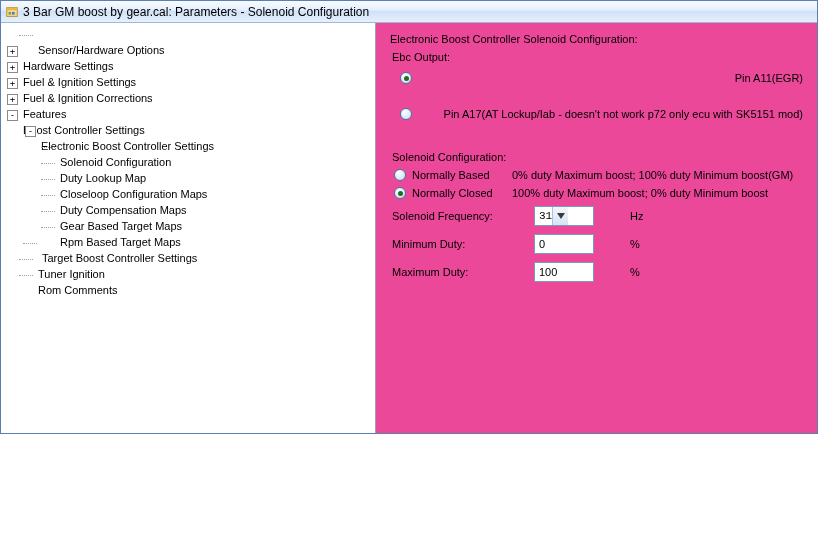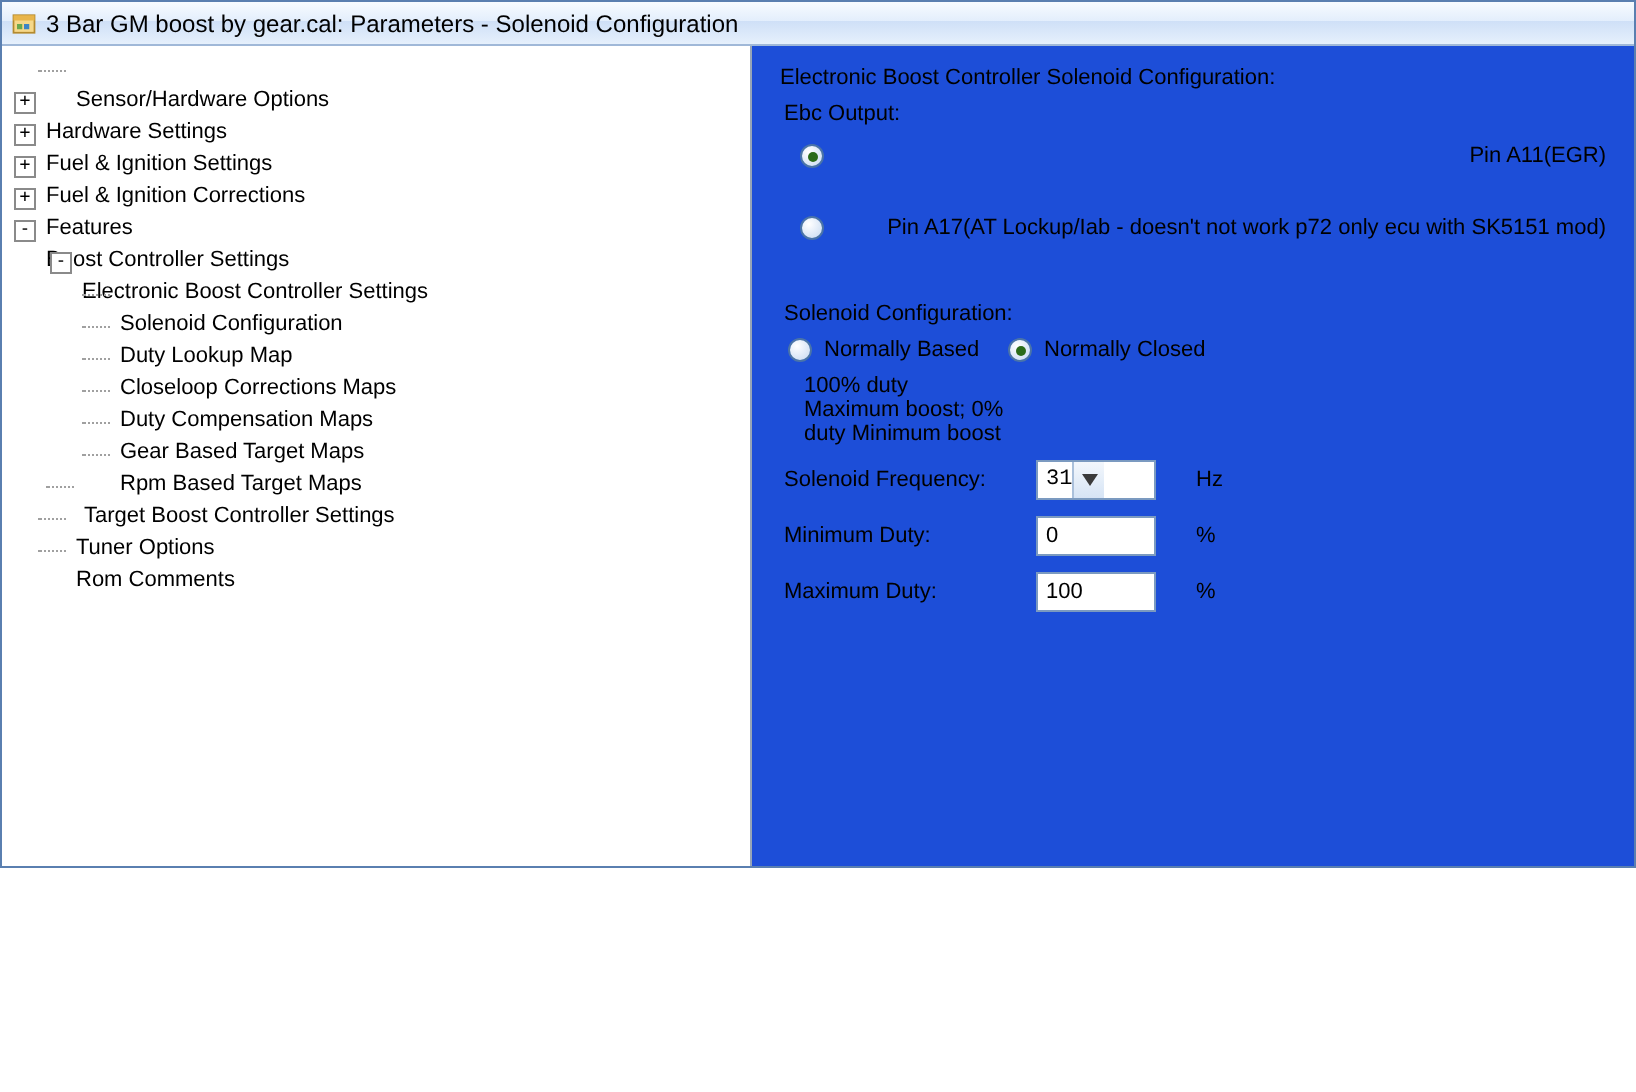--- a/index.html
+++ b/index.html
@@ -42,21 +42,21 @@
   }
   .left-pane {
     width: 375px;
     border-right: 1px solid #97a5b7;
     background: #fff;
     overflow: auto;
     padding: 4px 0;
   }
   .right-pane {
     flex: 1;
-    background: #1d4ed8;
+    background: #ec4899;
     padding: 10px 14px;
     position: relative;
   }
   
   .tree { list-style: none; margin: 0; padding: 0 0 0 6px; }
   .tree ul { list-style: none; margin: 0; padding: 0 0 0 18px; }
   .tree li { position: relative; padding: 0; }
   .tree .node {
     display: flex;
     align-items: center;
@@ -124,21 +124,21 @@
     row-gap: 6px;
     align-items: center;
     margin-left: 4px;
   }
   .config-grid .radio-lbl { display:flex; align-items:center; gap:6px; }
   .desc { margin-left: 8px; }
   .field-row {
     display: grid;
     grid-template-columns: 118px 72px 22px;
     align-items: center;
-    gap: 8px;
+    gap: 24px;
     margin: 6px 0 0 2px;
     height: 22px;
   }
   .textbox {
     height: 20px;
     border: 1px solid #7b9ac0;
     background: #fff;
     padding: 1px 4px;
     font-size: 11px;
     width: 60px;
@@ -236,21 +236,21 @@
                   </li>
                 <li>
                     <div class="node">
                       <span class="dotted-lead"></span>
                       <span class="lbl">Duty Lookup Map</span>
                     </div>
                   </li>
                 <li>
                     <div class="node">
                       <span class="dotted-lead"></span>
-                      <span class="lbl">Closeloop Corrections Maps</span>
+                      <span class="lbl">Closeloop Configuration Maps</span>
                     </div>
                   </li>
                 <li>
                     <div class="node">
                       <span class="dotted-lead"></span>
                       <span class="lbl">Duty Compensation Maps</span>
                     </div>
                   </li>
                 <li>
                     <div class="node">
@@ -271,21 +271,21 @@
                   <span class="dotted-lead"></span>
                   <span class="lbl">Target Boost Controller Settings</span>
                 </div>
               </li>
           </ul>
         </li>
         <li>
             <div class="node">
               <span class="exp placeholder"></span>
               <span class="dotted-lead"></span>
-              <span class="lbl">Tuner Options</span>
+              <span class="lbl">Tuner Ignition</span>
             </div>
           </li>
         <li>
             <div class="node">
               <span class="exp placeholder"></span>
               <span class="dotted-lead"></span>
               <span class="lbl">Rom Comments</span>
             </div>
           </li>
       </ul>
@@ -309,20 +309,21 @@
       </div>
 
       <div class="groupbox">
         <div class="legend">Solenoid Configuration:</div>
 
         <div class="config-grid">
           <div class="radio-lbl">
             <span class="radio"></span>
             <span>Normally Based</span>
           </div>
+          <span class="desc">0% duty Maximum boost; 100% duty Minimum boost(GM)</span>
 
           <div class="radio-lbl">
             <span class="radio checked"></span>
             <span>Normally Closed</span>
           </div>
           <span class="desc">100% duty Maximum boost; 0% duty Minimum boost</span>
         </div>
 
         <div class="field-row">
           <span>Solenoid Frequency:</span>

